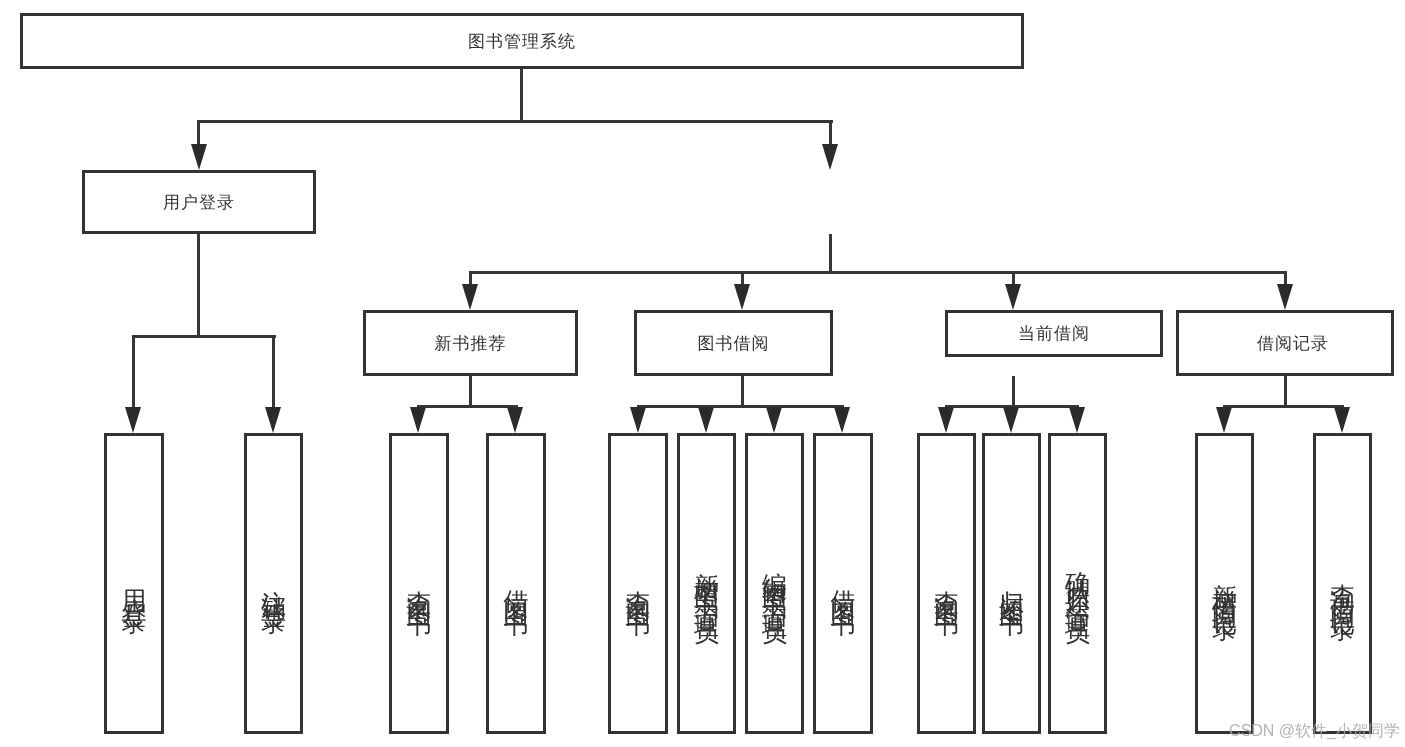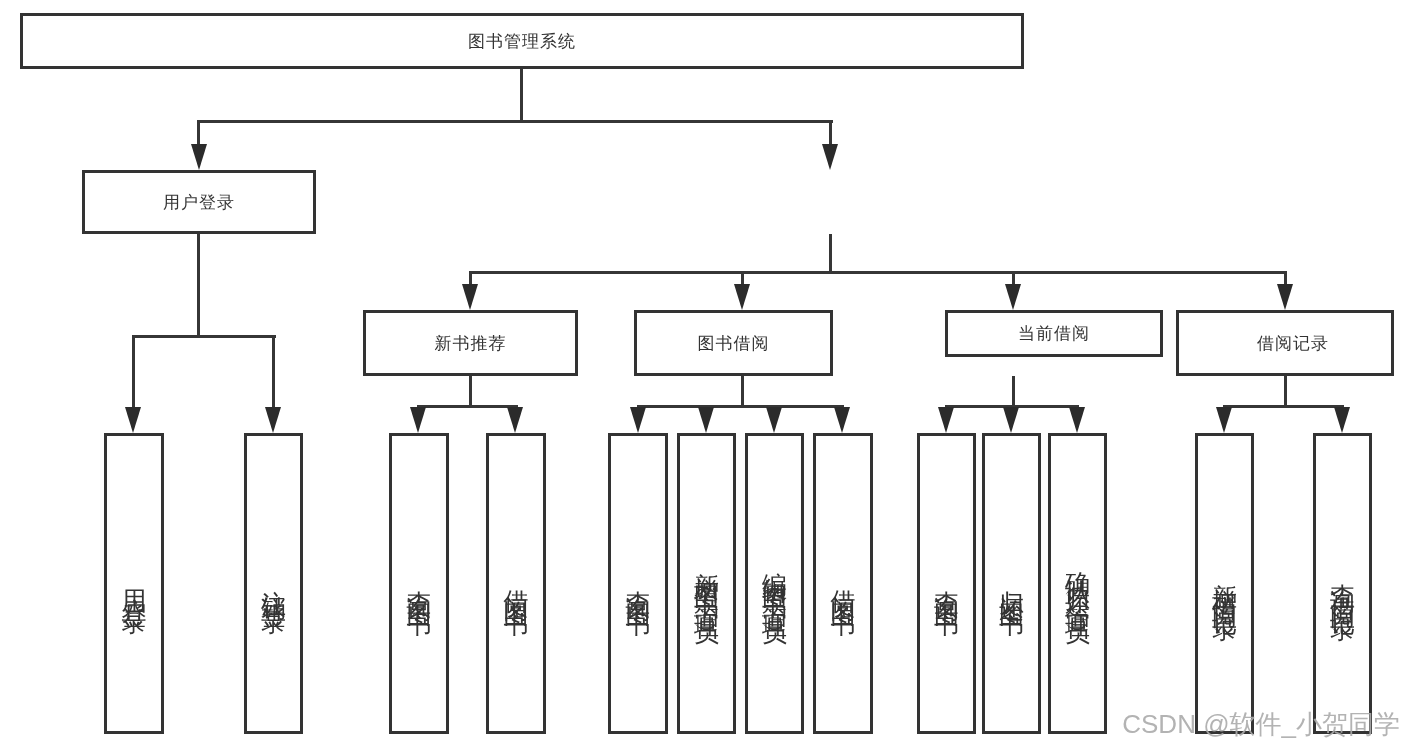--- a/index.html
+++ b/index.html
@@ -51,21 +51,21 @@
     width: 0;
     height: 0;
     border-left: 8px solid transparent;
     border-right: 8px solid transparent;
     border-top: 26px solid var(--arrow_color);
   }
   .watermark {
     position: absolute;
     right: 5px;
     bottom: 5px;
-    font-size: 26px;
+    font-size: 16px;
     color: var(--watermark_color);
     opacity: 0.9;
     white-space: nowrap;
     z-index: 10;
   }
 </style>
 </head>
 <body>
 
 <div class="canvas">

